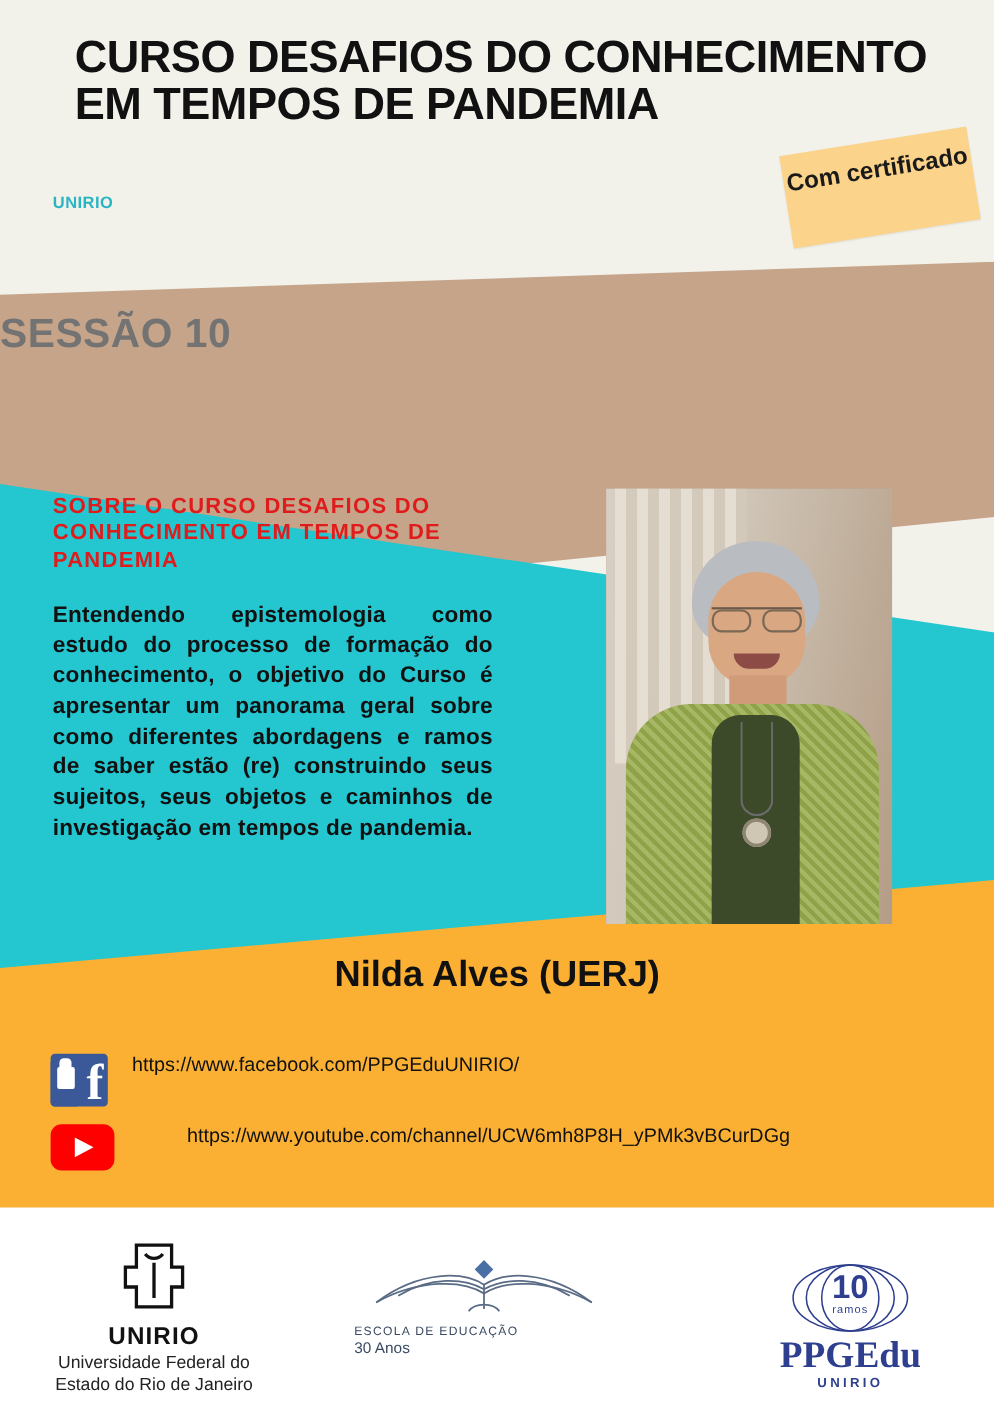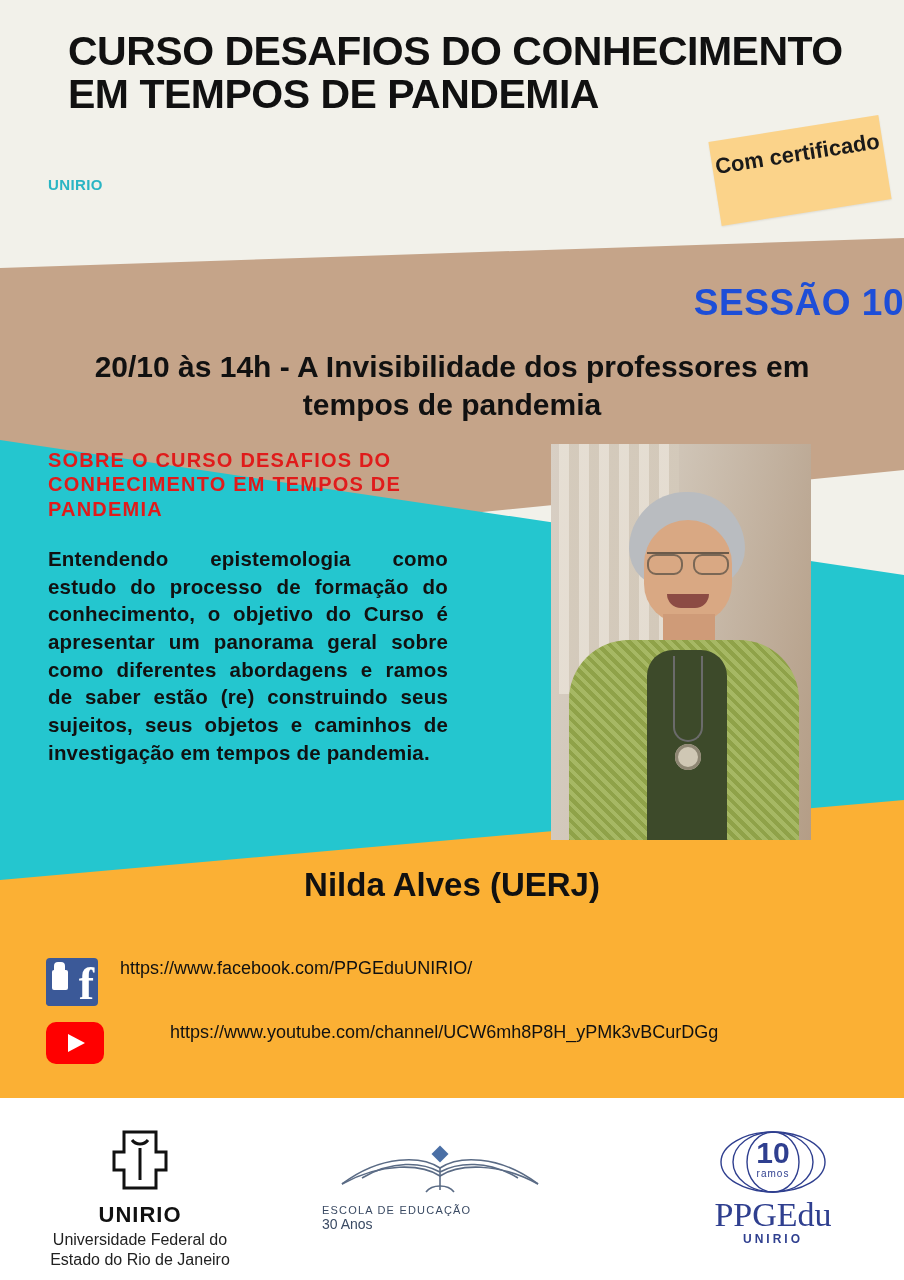--- a/index.html
+++ b/index.html
@@ -84,23 +84,23 @@
     font-weight: bold;
     color: #1a1a1a;
     line-height: 1.12;
     padding-top: 14px;
   }
 
   
   .sessao {
     position: absolute;
     left: 0; top: 282px; width: 904px;
-    text-align: right;
+    text-align: left;
     font-size: 37px; font-weight: bold;
-    color: #1d4ed8;
+    color: #737373;
     letter-spacing: 0.5px;
   }
   .session-title {
     position: absolute;
     left: 40px; top: 348px; width: 824px;
     text-align: center;
     font-size: 30px; font-weight: bold;
     color: #111111;
     line-height: 1.25;
   }
@@ -259,26 +259,26 @@
     font-size: 22px; font-weight: bold; color: #111; letter-spacing: 1px; margin-top: 4px;
   }
   .logo-unirio .sub {
     font-size: 16px; color: #222; line-height: 1.25; margin-top: 2px;
   }
 
   .logo-escola { position: absolute; left: 322px; top: 36px; width: 270px; }
   .logo-escola .cap { font-size: 11px; color: #3a4a63; letter-spacing: 1.2px; margin-top: 2px; }
   .logo-escola .yrs { font-size: 14px; color: #3a4a63; }
 
-  .logo-ppgedu { position: absolute; left: 668px; top: 30px; width: 210px; text-align: center; }
+  .logo-ppgedu { position: absolute; left: 668px; top: 48px; width: 210px; text-align: center; }
   .logo-ppgedu .ten { font-size: 30px; font-weight: bold; color: #2f3f8f; line-height: 1; }
   .logo-ppgedu .anos { font-size: 10px; color: #2f3f8f; letter-spacing: 1px; }
   .logo-ppgedu .pp {
     font-family: "Liberation Serif", serif;
-    font-size: 34px; font-weight: normal; color: #2f3f8f; line-height: 1;
+    font-size: 34px; font-weight: bold; color: #2f3f8f; line-height: 1;
   }
   .logo-ppgedu .un { font-size: 12px; font-weight: bold; color: #2f3f8f; letter-spacing: 3px; }
 </style>
 </head>
 <body>
 
 <div class="poster">
 
   <div class="bg-tan"></div>
   <div class="bg-teal"></div>
@@ -288,21 +288,20 @@
   <h1 class="title">CURSO DESAFIOS DO CONHECIMENTO EM TEMPOS DE PANDEMIA</h1>
 
   <div class="unirio-label">UNIRIO</div>
 
 
   <div class="cert-badge">
     <span>Com certificado</span>
   </div>
 
   <div class="sessao">SESSÃO 10</div>
-  <div class="session-title">20/10 às 14h - A Invisibilidade dos professores em tempos de pandemia</div>
 
   <div class="about-head">SOBRE O CURSO DESAFIOS DO CONHECIMENTO EM TEMPOS DE PANDEMIA</div>
   <div class="about-body">Entendendo epistemologia como estudo do processo de formação do conhecimento, o objetivo do Curso é apresentar um panorama geral sobre como diferentes abordagens e ramos de saber estão (re) construindo seus sujeitos, seus objetos e caminhos de investigação em tempos de pandemia.</div>
 
   <div class="photo">
     <div class="wall"></div>
     <div class="curtain"></div>
     <div class="hair"></div>
     <div class="face"></div>
     <div class="glasses"></div>

